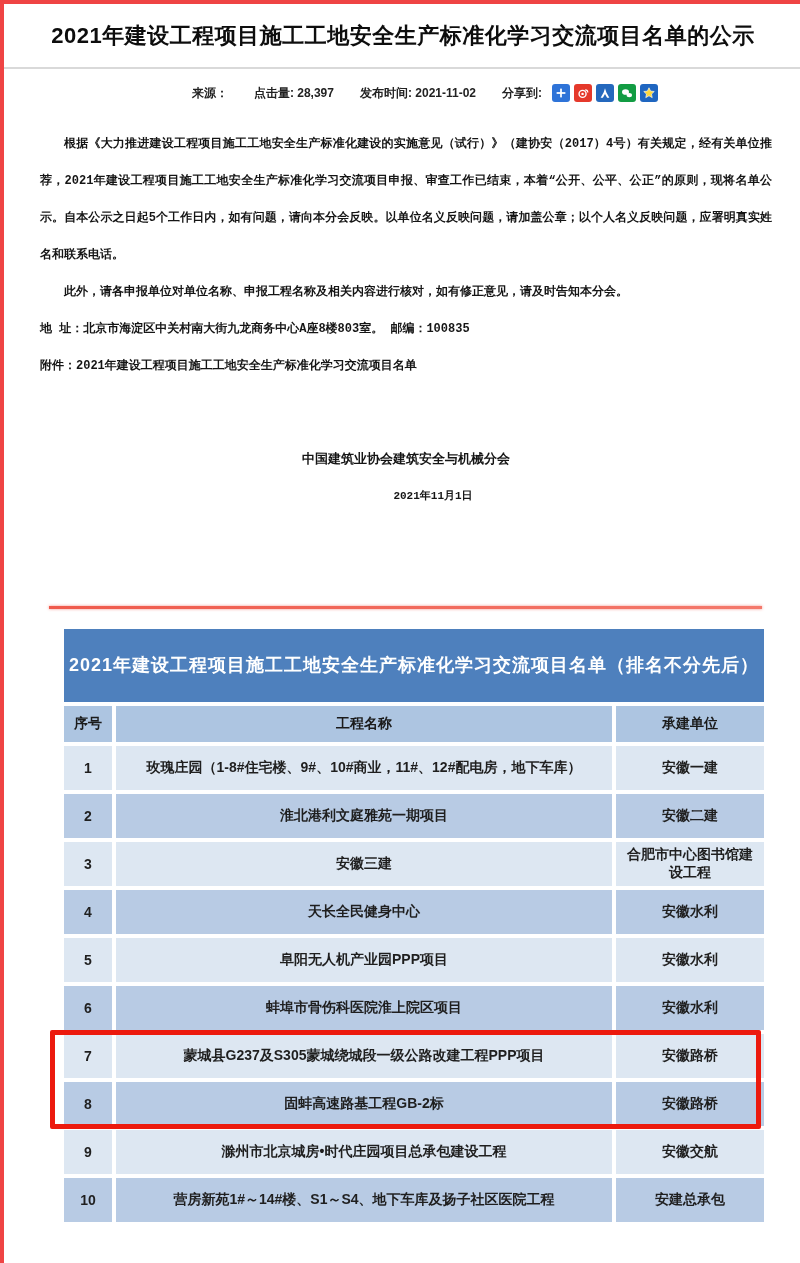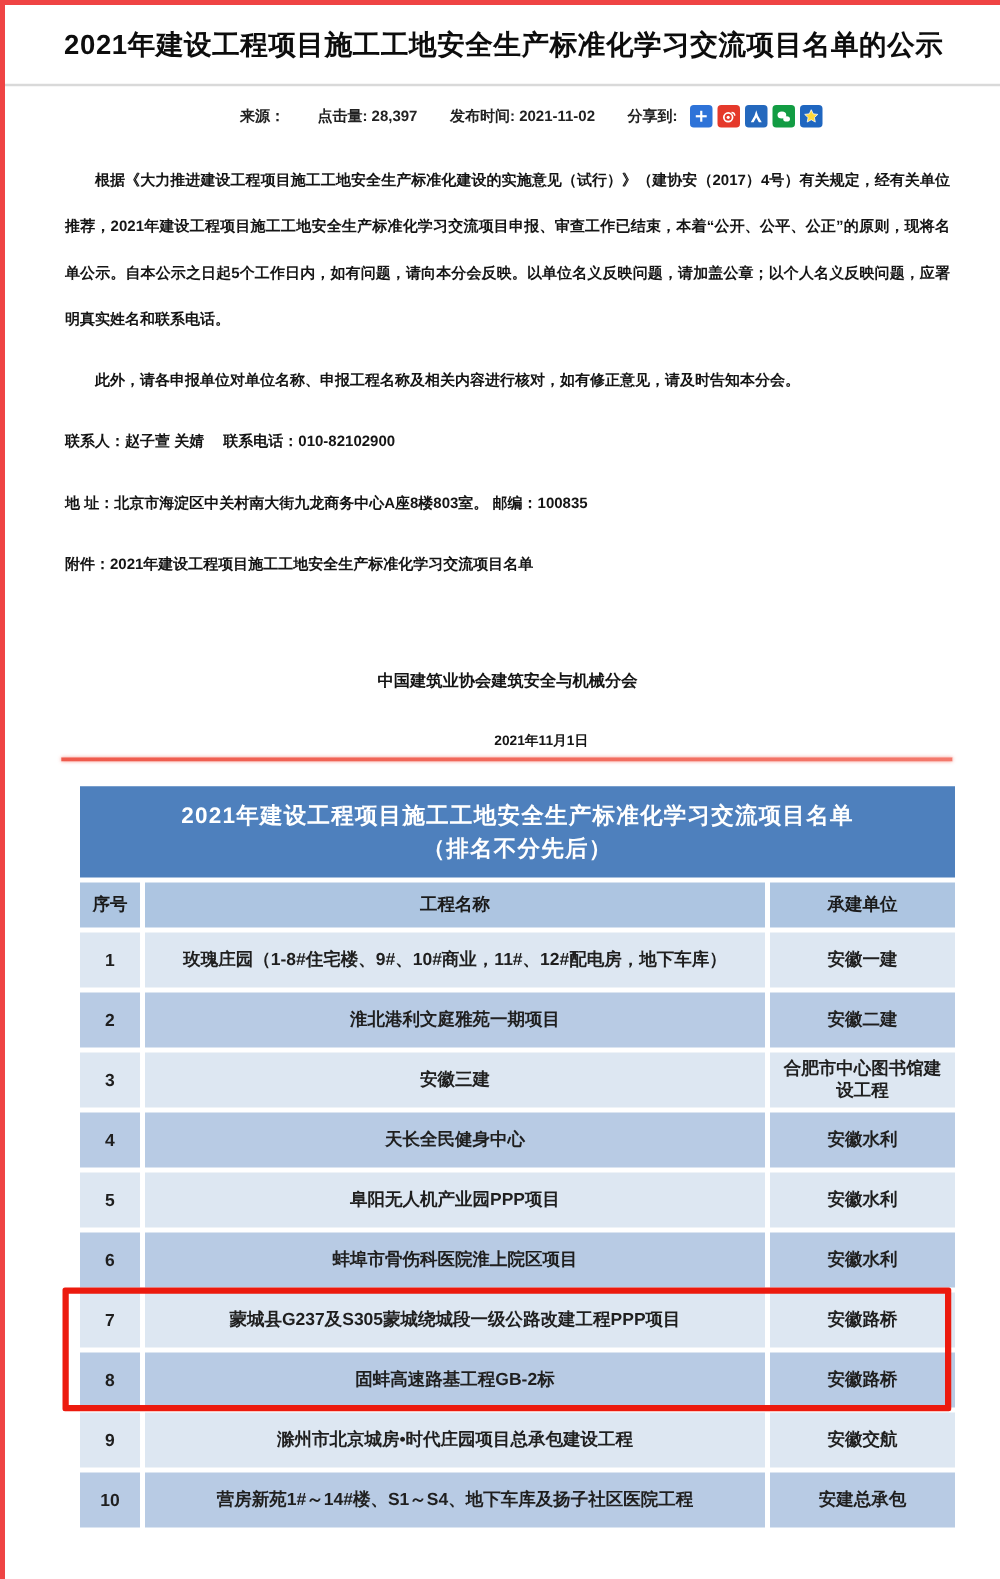--- a/index.html
+++ b/index.html
@@ -51,21 +51,21 @@
   
   .doc-body{
     margin-top:24px;
     padding:0 30px 0 36px;
     font-size:12px;
     font-weight:700;
     line-height:37px;
     text-align:justify;
     color:#151515;
   }
-  .doc-body p{margin:12px;}
+  .doc-body p{margin:0;font-family:Liberation Mono, monospace;}
   .indent{text-indent:2em;}
   .org-line{text-align:center;margin-top:56px !important;font-size:13px;}
   .date-line{text-align:center;font-size:11px;transform:translateX(27px);}
   
   .red-line{
     position:absolute;
     top:602px;left:45px;width:713px;height:3px;
     background:linear-gradient(90deg,#ef5a4c,#f4796c);
     box-shadow:0 0 3px rgba(244,130,120,.9);
   }
@@ -74,21 +74,21 @@
     position:absolute;
     top:625px;left:60px;width:700px;
   }
   .tbanner{
     height:73px;
     background:#4e80bd;
     color:#ffffff;
     font-weight:700;
     font-size:18px;
     letter-spacing:1px;
-    display:flex;flex-direction:column;
+    display:flex;flex-direction:row;
     align-items:center;justify-content:center;
     line-height:27px;
     text-align:center;
   }
   .trow{
     display:grid;
     grid-template-columns:48px 496px 148px;
     column-gap:4px;
     margin-top:4px;
   }
@@ -160,21 +160,20 @@
               <path d="M8 2l1.8 3.8 4.2.5-3.1 2.9.8 4.1L8 11.2l-3.7 2.1.8-4.1L2 6.3l4.2-.5z" fill="#ffd93c" stroke="#fff" stroke-width="0.7"></path>
             </svg>
         </span>
       </span>
     </span>
   </div>
 
   <div class="doc-body">
     <p class="indent">根据《大力推进建设工程项目施工工地安全生产标准化建设的实施意见（试行）》（建协安（2017）4号）有关规定，经有关单位推荐，2021年建设工程项目施工工地安全生产标准化学习交流项目申报、审查工作已结束，本着“公开、公平、公正”的原则，现将名单公示。自本公示之日起5个工作日内，如有问题，请向本分会反映。以单位名义反映问题，请加盖公章；以个人名义反映问题，应署明真实姓名和联系电话。</p>
     <p class="indent">此外，请各申报单位对单位名称、申报工程名称及相关内容进行核对，如有修正意见，请及时告知本分会。</p>
-    <p>联系人：赵子萱 关婧　 联系电话：010-82102900</p>
     <p>地 址：北京市海淀区中关村南大街九龙商务中心A座8楼803室。 邮编：100835</p>
     <p>附件：2021年建设工程项目施工工地安全生产标准化学习交流项目名单</p>
     <p class="org-line">中国建筑业协会建筑安全与机械分会</p>
     <p class="date-line">2021年11月1日</p>
   </div>
 
   <div class="red-line"></div>
 
   <div class="table-wrap">
     <div class="tbanner">

